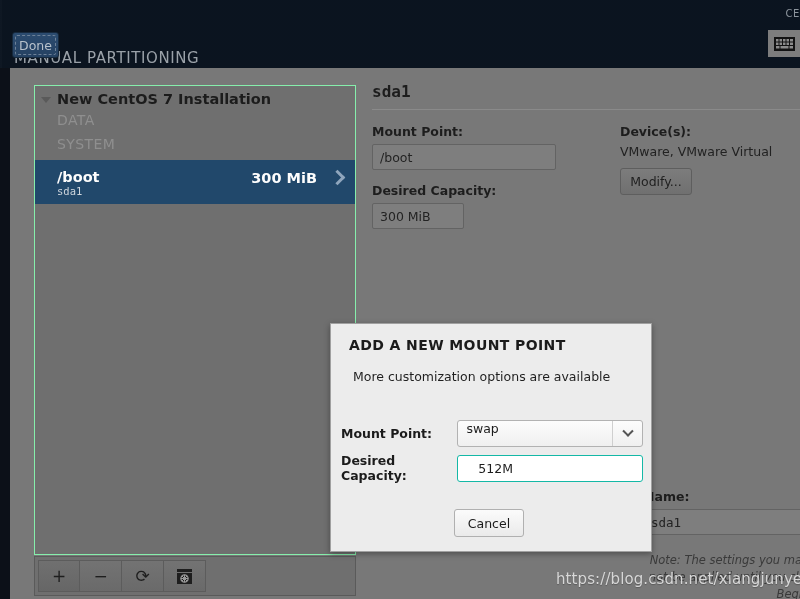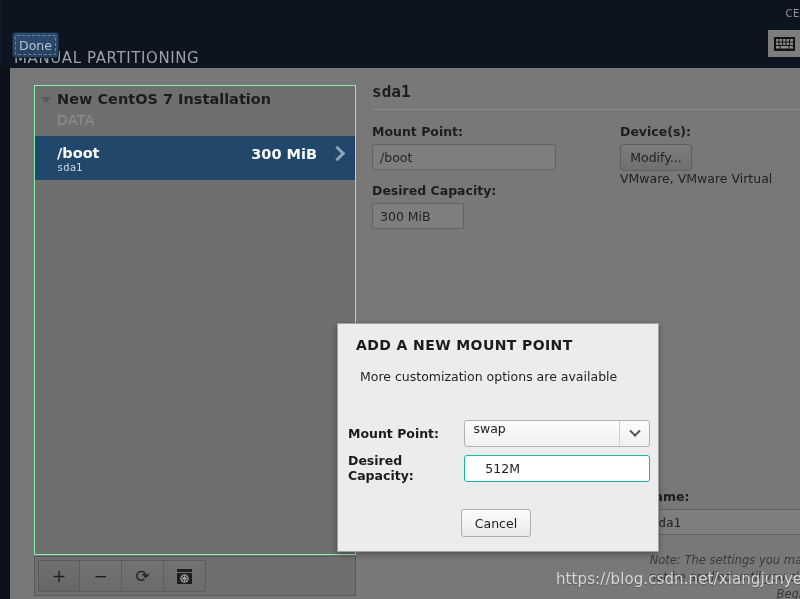--- a/index.html
+++ b/index.html
@@ -171,21 +171,20 @@
     text-align: right; font-style: italic; font-size: 11.5px;
     color: #3a3a3a; line-height: 17px;
   }
 
   
   #modal {
     position: absolute; left: 330px; top: 255px;
     width: 322px; height: 229px;
     background: #ececec; border: 1px solid #a0a0a0;
     box-shadow: 0 2px 6px rgba(0,0,0,.35);
-    margin-left: 7px;
   }
   #modal-title {
     position: absolute; left: 18px; top: 13px;
     font-size: 14px; font-weight: bold; color: #1b1b1b; letter-spacing: .4px;
   }
   #modal-desc {
     position: absolute; left: 22px; top: 42px; width: 282px;
     text-align: left; font-size: 12.5px; color: #1f1f1f; line-height: 21px;
   }
   #modal-form { position: absolute; left: 10px; top: 96px; width: 302px; }
@@ -279,20 +278,23 @@
 
       <div class="tree-root">
         <span class="tri-down"></span>
         <span>New CentOS 7 Installation</span>
       </div>
 
       <div class="section-label">
         <span>DATA</span>
       </div>
 
+      <div class="section-label">
+        <span>SYSTEM</span>
+      </div>
 
       <div class="mount-row selected">
         <span class="mp-name">/boot</span>
         <span class="mp-dev">sda1</span>
         <span class="mp-size">300 MiB</span>
         <span class="mp-chevron"></span>
       </div>
 
     </div>
   </div>
@@ -329,24 +331,24 @@
         </div>
 
         <div class="field-label">Desired Capacity:</div>
         <div class="text-input" id="capacity-input">
           <span>300 MiB</span>
         </div>
       </div>
 
       <div id="detail-right">
         <div class="field-label">Device(s):</div>
+        <div id="devices-value">VMware, VMware Virtual</div>
         <div id="modify-button">
           <span>Modify...</span>
         </div>
-        <div id="devices-value">VMware, VMware Virtual</div>
       </div>
     </div>
 
     <div id="name-block">
       <div id="name-label">Name:</div>
       <div id="name-input">
         <span>sda1</span>
       </div>
     </div>
 

